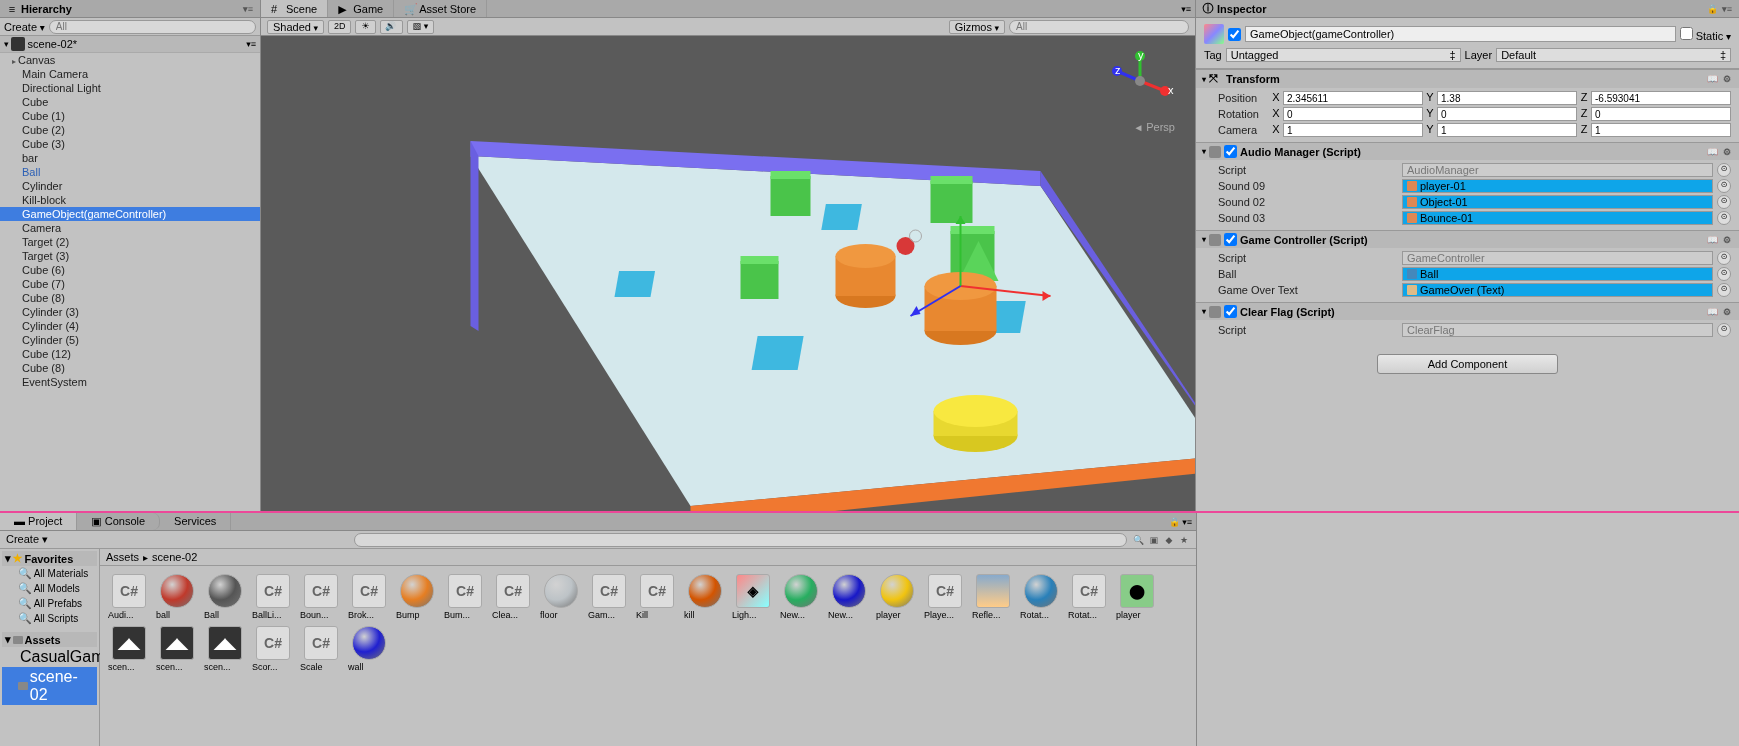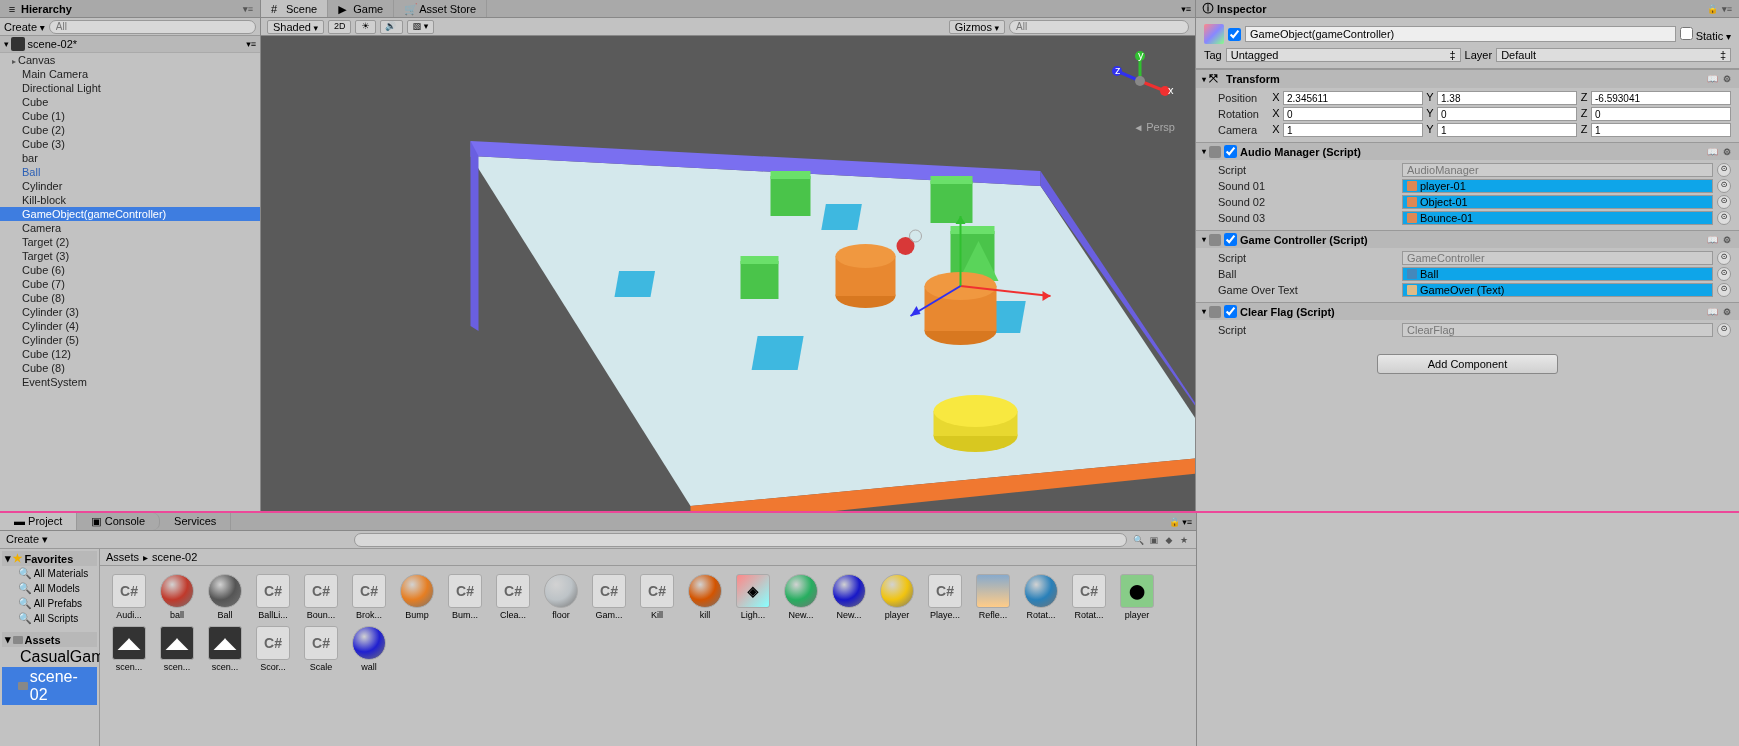--- a/index.html
+++ b/index.html
@@ -82,21 +82,21 @@
 .proj-sidebar .folder-item { padding: 1px 3px 1px 16px; font-size: 16px; display: flex; align-items: center; gap: 2px; }
 .proj-sidebar .folder-item.selected { background: #3e7de0; color: #fff; }
 .proj-sidebar .folder-icon { width: 10px; height: 8px; background: #888; border-radius: 1px; }
 .proj-content { flex: 1; display: flex; flex-direction: column; }
 .proj-breadcrumb { background: #c2c2c2; padding: 2px 6px; border-bottom: 1px solid #999; font-size: 10px; display: flex; align-items: center; gap: 4px; }
 .proj-grid { flex: 1; padding: 8px; display: flex; flex-wrap: wrap; gap: 6px; align-content: flex-start; background: #c2c2c2; }
 .asset-item { width: 42px; display: flex; flex-direction: column; align-items: center; gap: 2px; }
 .asset-thumb { width: 34px; height: 34px; background: #ddd; border: 1px solid #aaa; border-radius: 3px; display: flex; align-items: center; justify-content: center; font-size: 14px; font-weight: bold; }
 .asset-thumb.sphere { border-radius: 50%; }
 .asset-thumb.cs { color: #666; }
-.asset-label { font-size: 9px; text-align: center; overflow: hidden; white-space: nowrap; text-overflow: ellipsis; width: 100%; }
+.asset-label { font-size: 9px; overflow: hidden; white-space: nowrap; text-overflow: ellipsis; width: 100%; }
 
 .right-icons span, .tool-icons span { width: 12px; height: 12px; display: inline-flex; align-items: center; justify-content: center; font-size: 9px; color: #555; cursor: pointer; }
 </style>
 </head>
 <body>
 
 <div class="root">
   <div class="top-row">
 
     <div class="hierarchy">
@@ -314,21 +314,21 @@
         </div>
         <div class="comp-body">
           <div class="comp-row">
               <span class="label">Script</span>
               <span class="obj-field disabled">
                 <span>AudioManager</span>
               </span>
               <span class="circle-picker">⊙</span>
             </div>
           <div class="comp-row">
-              <span class="label">Sound 01</span>
+              <span class="label">Sound 09</span>
               <span class="obj-field">
                 <span class="obj-icon"></span>
                 <span>player-01</span>
               </span>
               <span class="circle-picker">⊙</span>
             </div>
           <div class="comp-row">
               <span class="label">Sound 02</span>
               <span class="obj-field">
                 <span class="obj-icon"></span>

